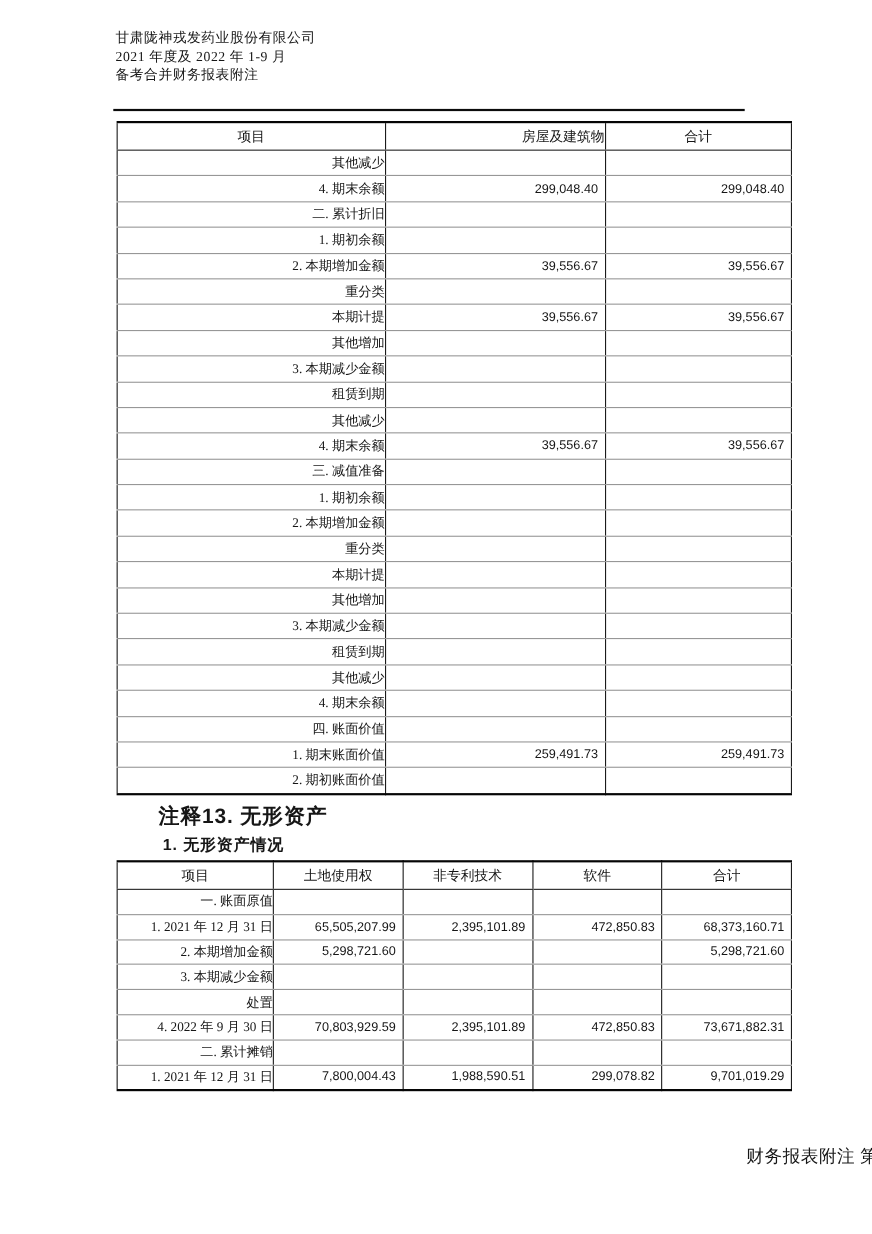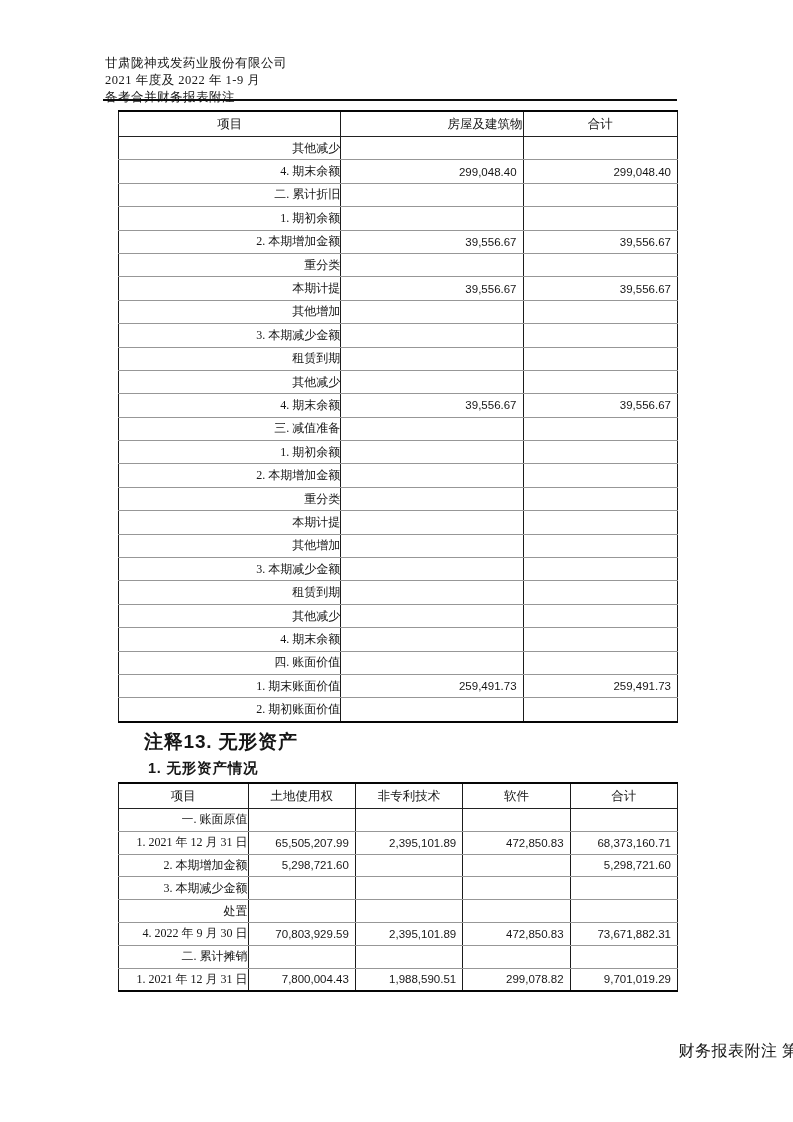--- a/index.html
+++ b/index.html
@@ -12,37 +12,37 @@
     width: 793px;
     height: 1122px;
     background: #ffffff;
     overflow: hidden;
     font-family: "Liberation Serif", "DejaVu Serif", serif;
     color: #161616;
   }
   .doc-header {
     position: absolute;
     left: 105px;
-    top: 55px;
+    top: 26px;
     font-size: 12.5px;
     line-height: 17px;
     letter-spacing: 0.5px;
   }
   .header-rule {
     position: absolute;
     left: 103px;
     top: 99px;
     width: 574px;
     height: 0;
     border-top: 2px solid #0c0c0c;
   }
   .fin-table {
     position: absolute;
-    left: 118px;
-    width: 560px;
+    left: 106px;
+    width: 614px;
     border-collapse: collapse;
     table-layout: fixed;
     border-top: 2.5px solid #050505;
     border-bottom: 2.5px solid #050505;
     border-left: 1.5px solid #1b1b1b;
     border-right: 1.5px solid #1b1b1b;
   }
   .fin-table th, .fin-table td {
     border-left: 1.5px solid #1b1b1b;
     border-bottom: 1px solid #979797;

